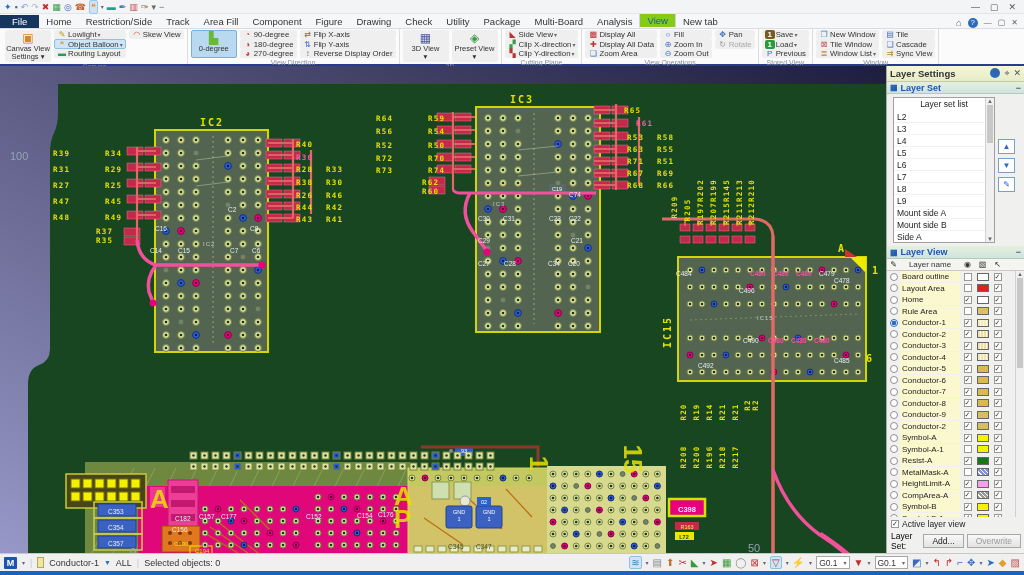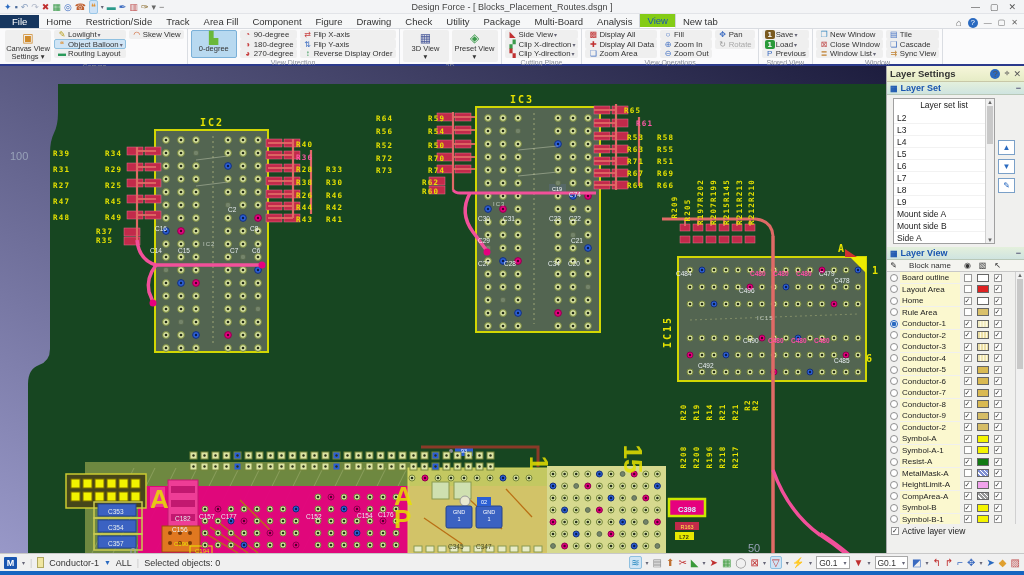--- a/index.html
+++ b/index.html
@@ -123,21 +123,20 @@
         <span class="qicon" style="color: rgb(192, 96, 48);">☎</span>
         <span class="qicon hl" style="color: rgb(224, 144, 48);">❝</span>
         <span class="qarr">▾</span>
         <span class="qicon" style="color: rgb(42, 154, 138);">▬</span>
         <span class="qicon" style="color: rgb(58, 106, 192);">✒</span>
         <span class="qicon" style="color: rgb(192, 80, 80);">▥</span>
         <span class="qicon" style="color: rgb(138, 106, 42);">✑</span>
         <span class="qicon" style="color: rgb(102, 102, 102);">▾</span>
         <span class="qicon" style="color: rgb(102, 102, 102);">−</span>
       </div>
-    <div id="title-text">Design Force - [ Blocks_Placement_Routes.dsgn ]</div>
     <div id="wincontrols">
         <span>—</span>
         <span>▢</span>
         <span>✕</span>
       </div>
   </div>
   <div id="tabrow">
       <div class="tab dark">File</div>
       <div class="tab">Home</div>
       <div class="tab">Restriction/Side</div>
@@ -334,21 +333,21 @@
       </div>
       <div class="rgroup">
         <div class="rbody">
           <div class="rcol">
             <button class="smallbtn">
               <span class="sicon" style="color: rgb(58, 138, 192);">❐</span>
               <span>New Window</span>
             </button>
             <button class="smallbtn">
               <span class="sicon" style="color: rgb(192, 80, 80);">⊠</span>
-              <span>Close Window</span>
+              <span>Tile Window</span>
             </button>
             <button class="smallbtn">
               <span class="sicon" style="color: rgb(192, 128, 48);">≣</span>
               <span>Window List</span>
               <span class="sarrow">▾</span>
             </button>
           </div>
           <div class="rcol">
             <button class="smallbtn">
               <span class="sicon" style="color: rgb(58, 106, 192);">▤</span>
@@ -1752,21 +1751,21 @@
             <div class="lsbtn">✎</div>
           </div>
         </div>
         <div class="subhdr">
           <span class="shicon">▦</span>
           <span>Layer View</span>
           <span class="minus">−</span>
         </div>
         <div id="lv-header">
           <span class="lvh" style="width: 13px;">✎</span>
-          <span class="lvh" style="width: 60px;">Block name</span>
+          <span class="lvh" style="width: 60px;">Layer name</span>
           <span class="lvh cell">◉</span>
           <span class="lvh cell">▧</span>
           <span class="lvh cell">↖</span>
         </div>
         <div id="lv-rows">
           <div class="lvrow">
             <span class="radio"></span>
             <span class="lvname">Board outline</span>
             <span class="cell">
               <span class="chk"></span>
@@ -2052,20 +2051,25 @@
             </span>
           </div>
           <div id="lv-scroll">
             <div>▲</div>
             <div class="thumb"></div>
           </div>
         </div>
         <div id="alv-row">
           <span class="chk on"></span>
           <span>Active layer view</span>
+        </div>
+        <div id="pbtm">
+          <span>Layer Set:</span>
+          <button class="pbtn">Add...</button>
+          <button class="pbtn disabled">Overwrite</button>
         </div>
       </div>
   </div>
   <div id="statusbar">
       <div id="mchip">M</div>
       <span class="sbarr">▾</span>
       <span class="sbsep">|</span>
       <span id="sb-swatch" style="background: rgb(240, 230, 160);"></span>
       <span>Conductor-1</span>
       <span class="sbicon" style="color: rgb(42, 106, 192); font-size: 7px;">▼</span>

